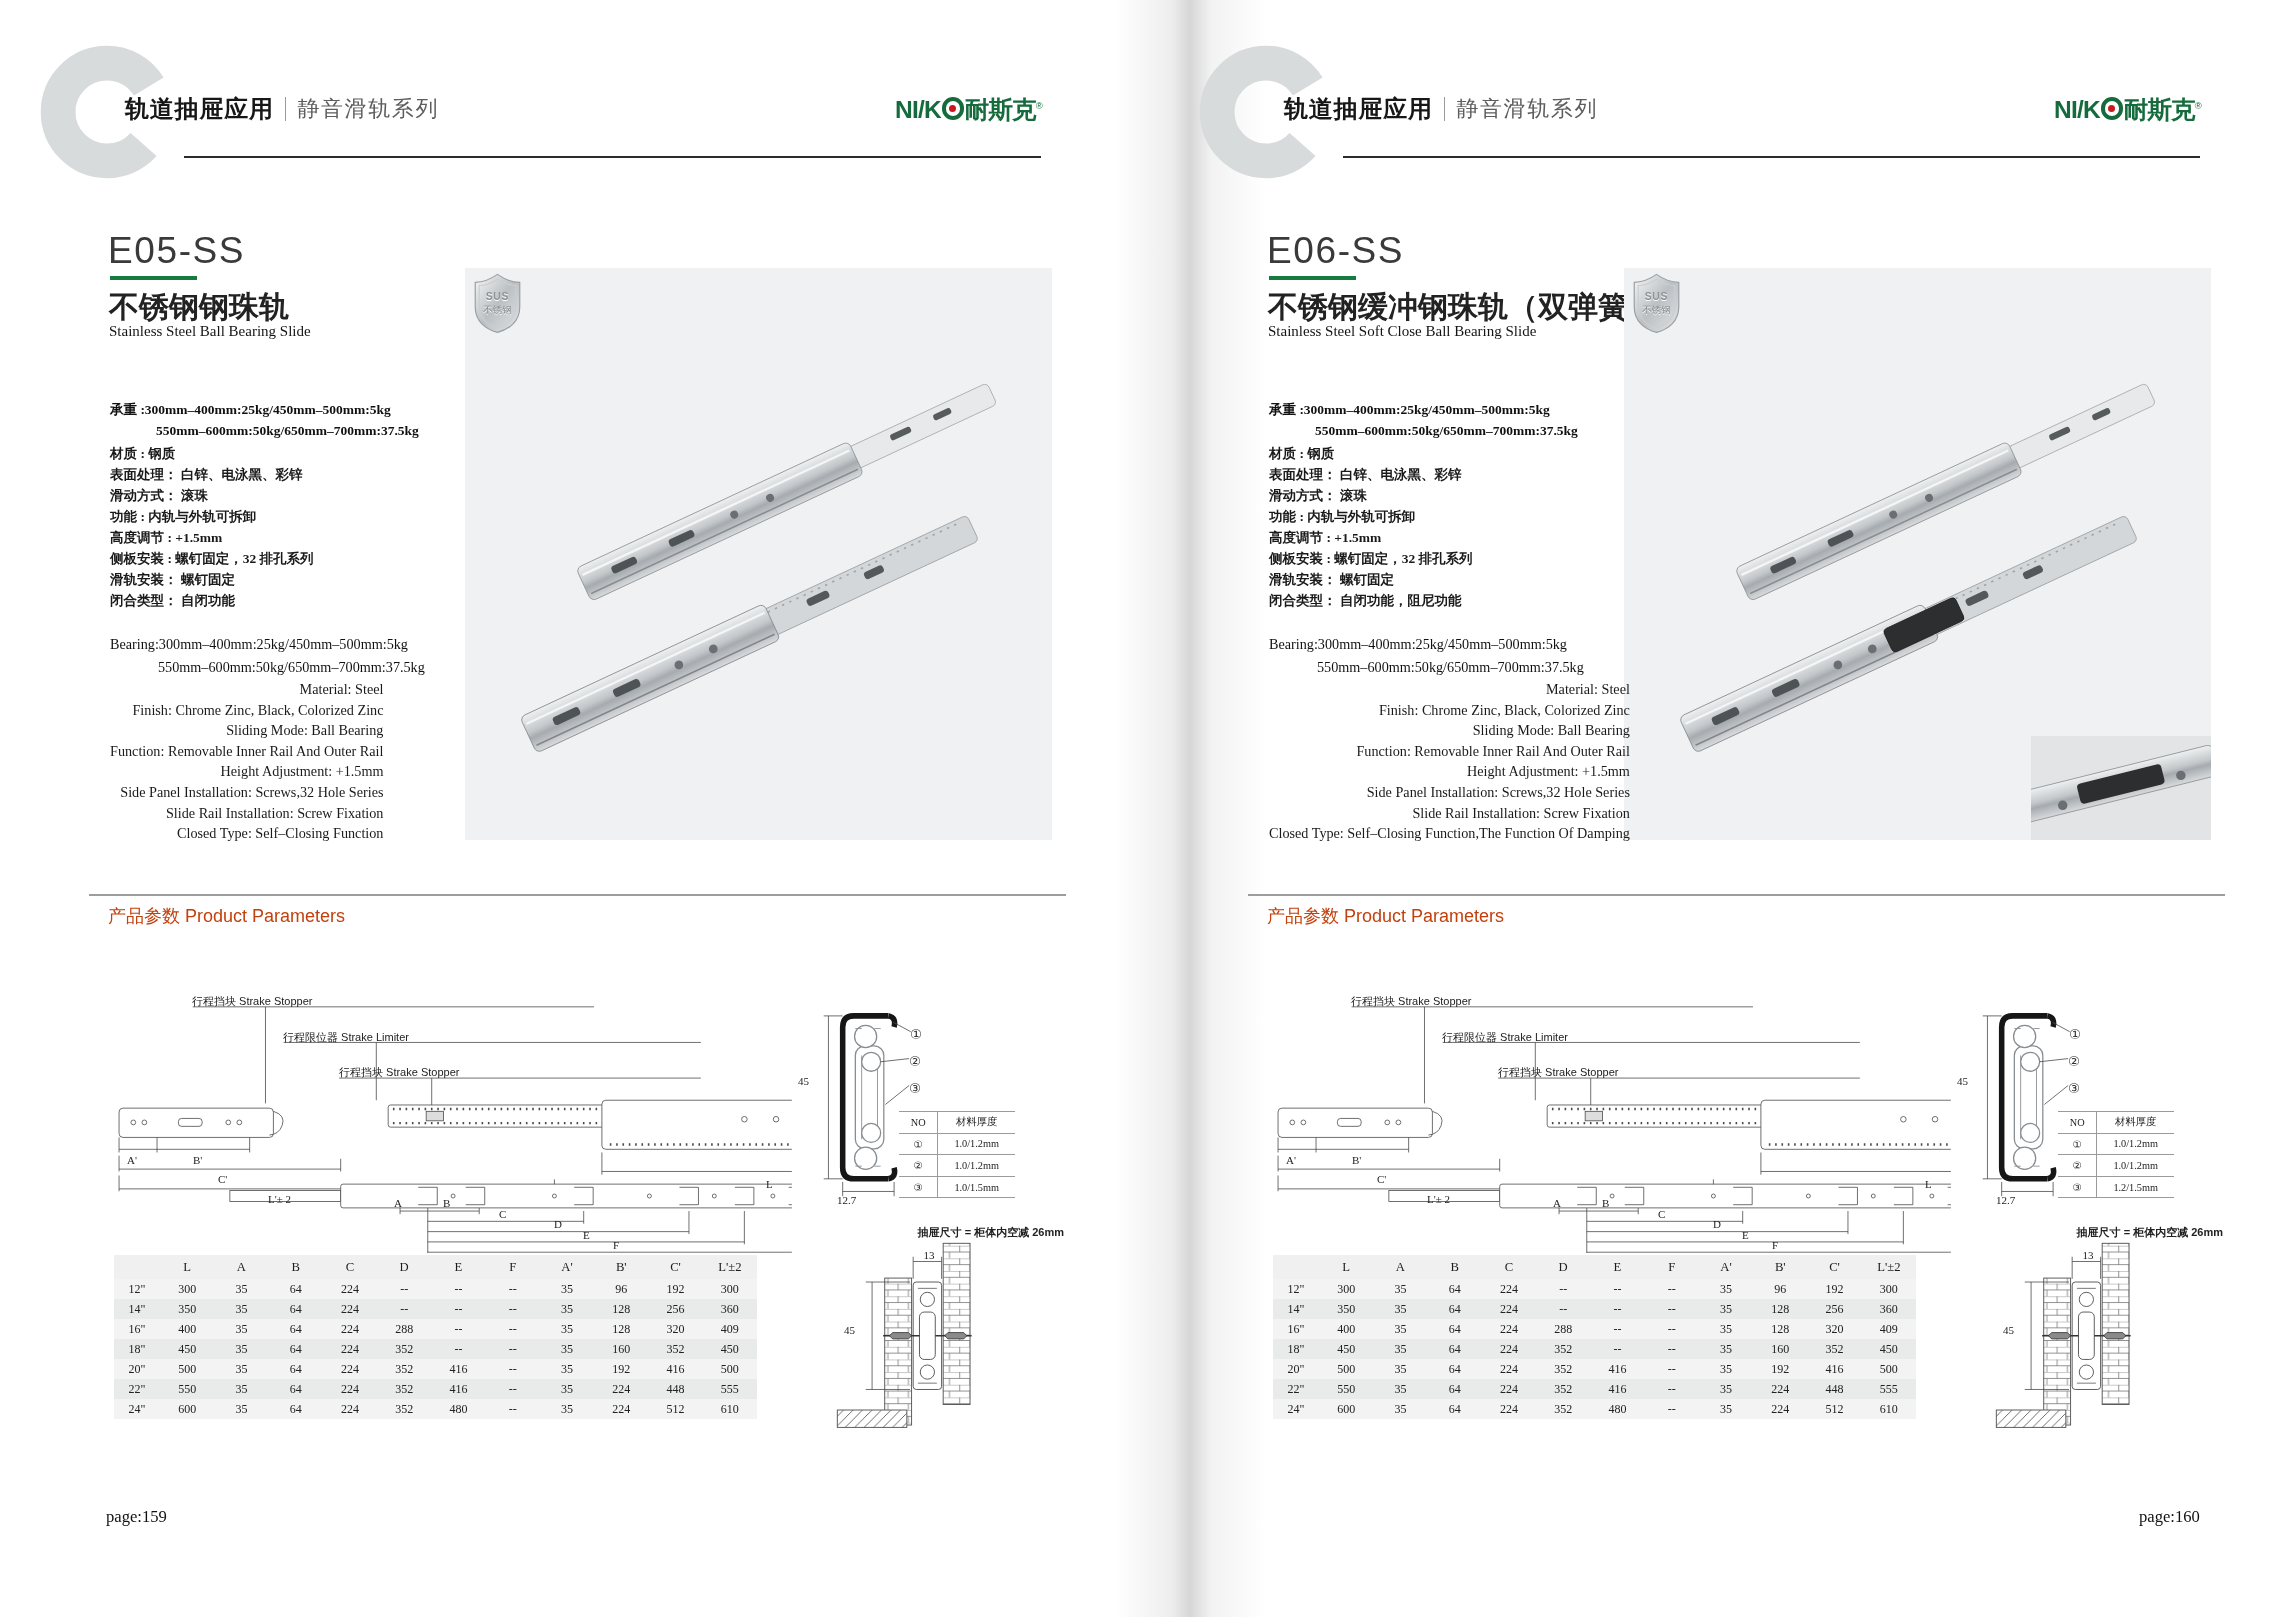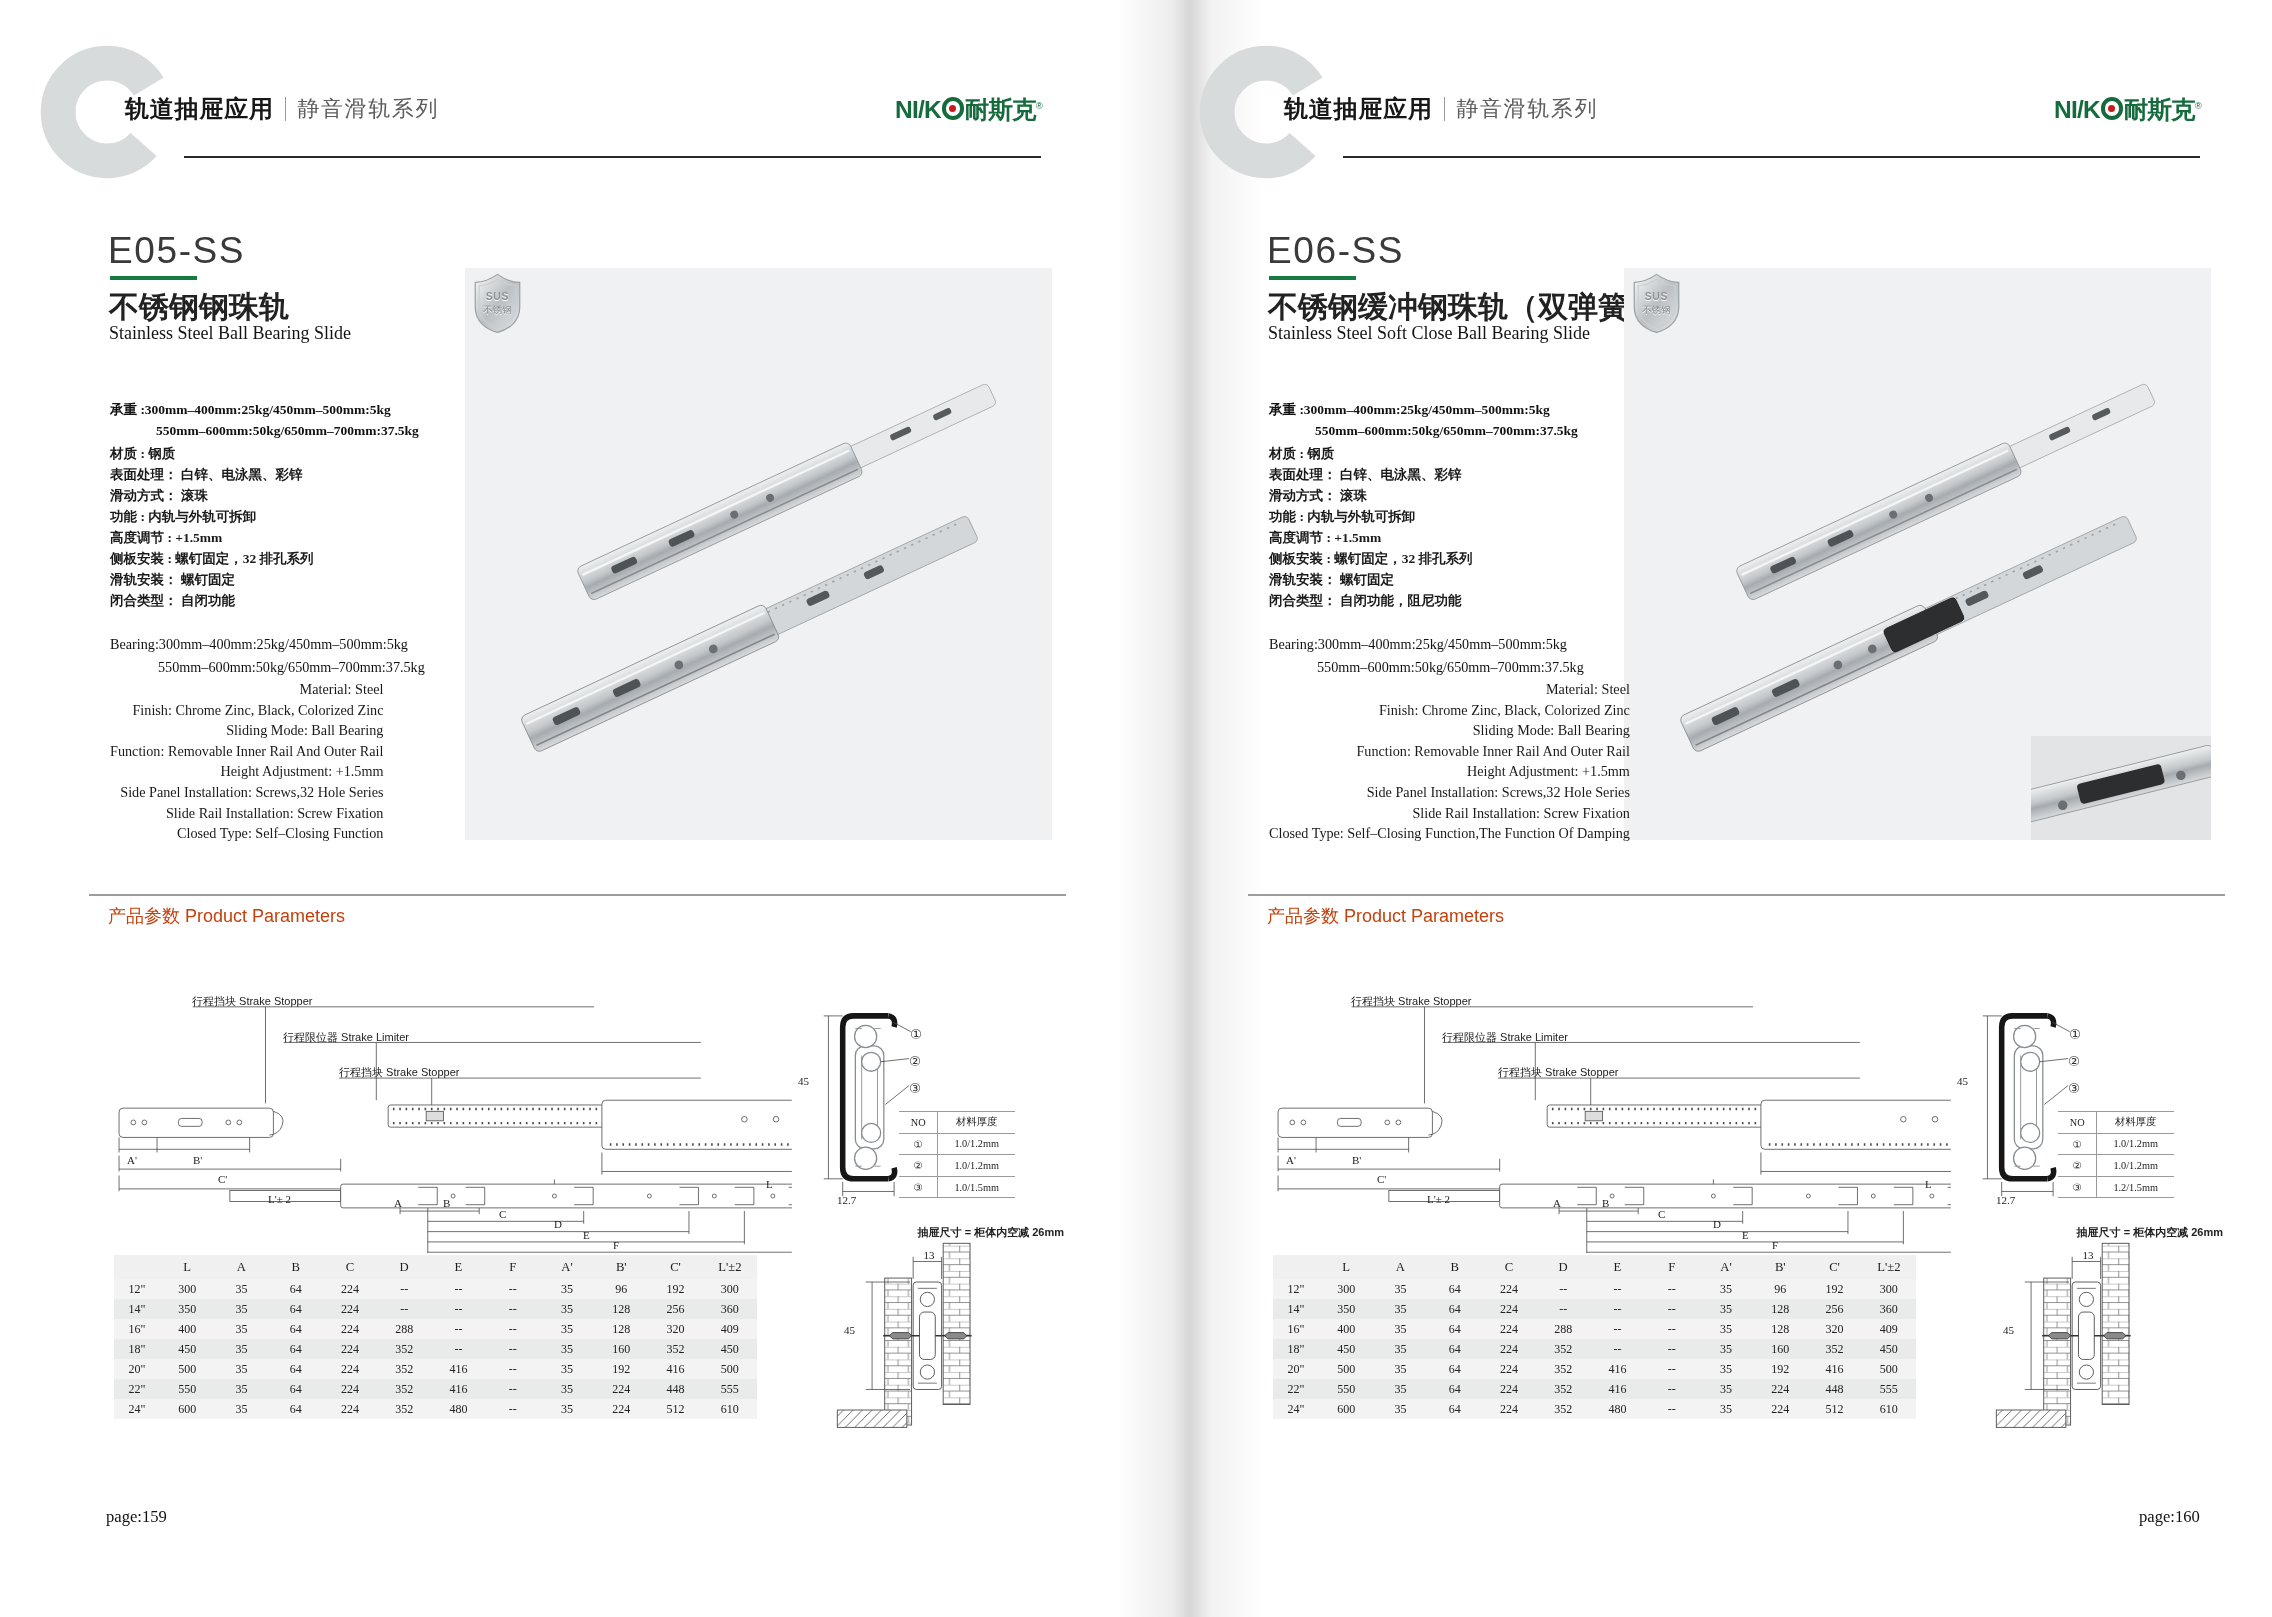--- a/index.html
+++ b/index.html
@@ -28,21 +28,21 @@
            position:relative;vertical-align:-1.6px;margin:0 0.8px;}
   .brand-o .dot{position:absolute;left:50%;top:50%;width:7.1px;height:7.1px;margin:-3.6px 0 0 -3.6px;
                 background:#c8191e;border-radius:50%;}
   .brand sup{font-size:9.5px;font-weight:400;vertical-align:super;}
   .header-rule{position:absolute;left:184px;top:156px;width:857px;height:2.4px;background:#2b2b2b;}
 
   
   .model{position:absolute;left:108px;top:230px;font-size:37px;color:#3a3a3a;letter-spacing:1.6px;}
   .model-underline{position:absolute;left:110px;top:276px;width:87px;height:4px;background:#167a41;}
   .name-zh{position:absolute;left:109px;top:287px;font-size:30px;font-weight:700;color:#222;}
-  .name-en{position:absolute;left:109px;top:323px;font-size:18px;font-family:"Liberation Serif",serif;color:#141414;}
+  .name-en{position:absolute;left:109px;top:323px;font-size:15px;font-family:"Liberation Serif",serif;color:#141414;}
 
   
   .photo-box{position:absolute;left:465px;top:268px;width:587px;height:572px;background:#f0f1f2;}
   .photo-box svg{position:absolute;left:0;top:0;}
   .photo-inset{position:absolute;right:0;bottom:0;width:180px;height:104px;background:#e2e4e5;overflow:hidden;}
   .badge{position:absolute;left:472px;top:272px;width:51px;height:62px;}
   .badge svg{position:absolute;left:0;top:0;}
   .badge-l1{position:absolute;left:0;top:19px;width:51px;text-align:center;font-size:10.3px;font-weight:700;
             color:#8d9296;letter-spacing:0.8px;text-shadow:0 0.8px 0 #ffffff;}
   .badge-l2{position:absolute;left:0;top:32px;width:51px;text-align:center;font-size:9.5px;color:#85898d;

